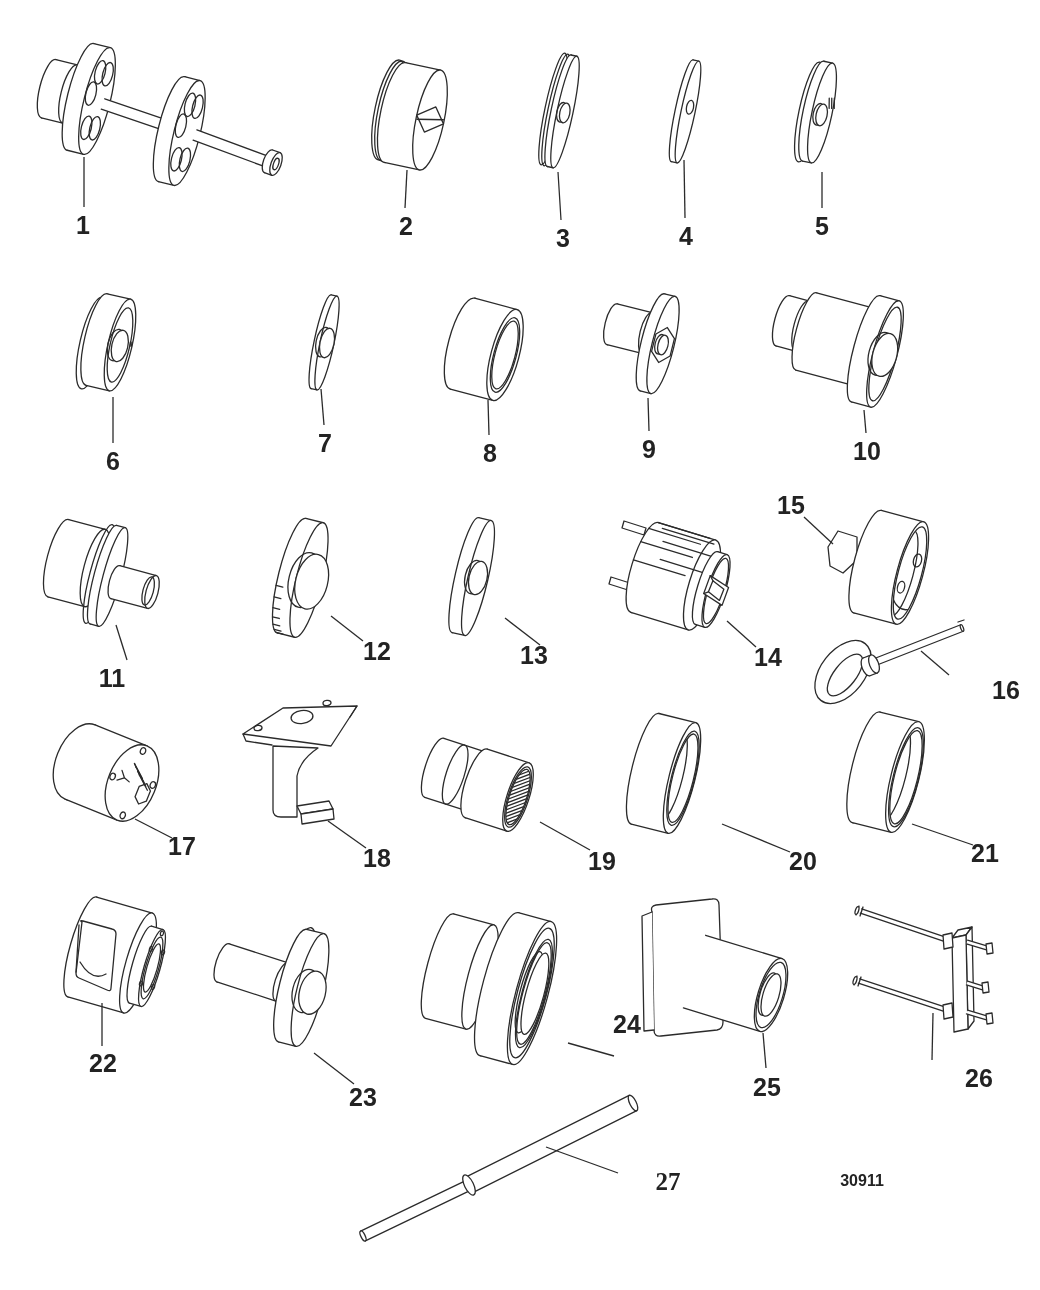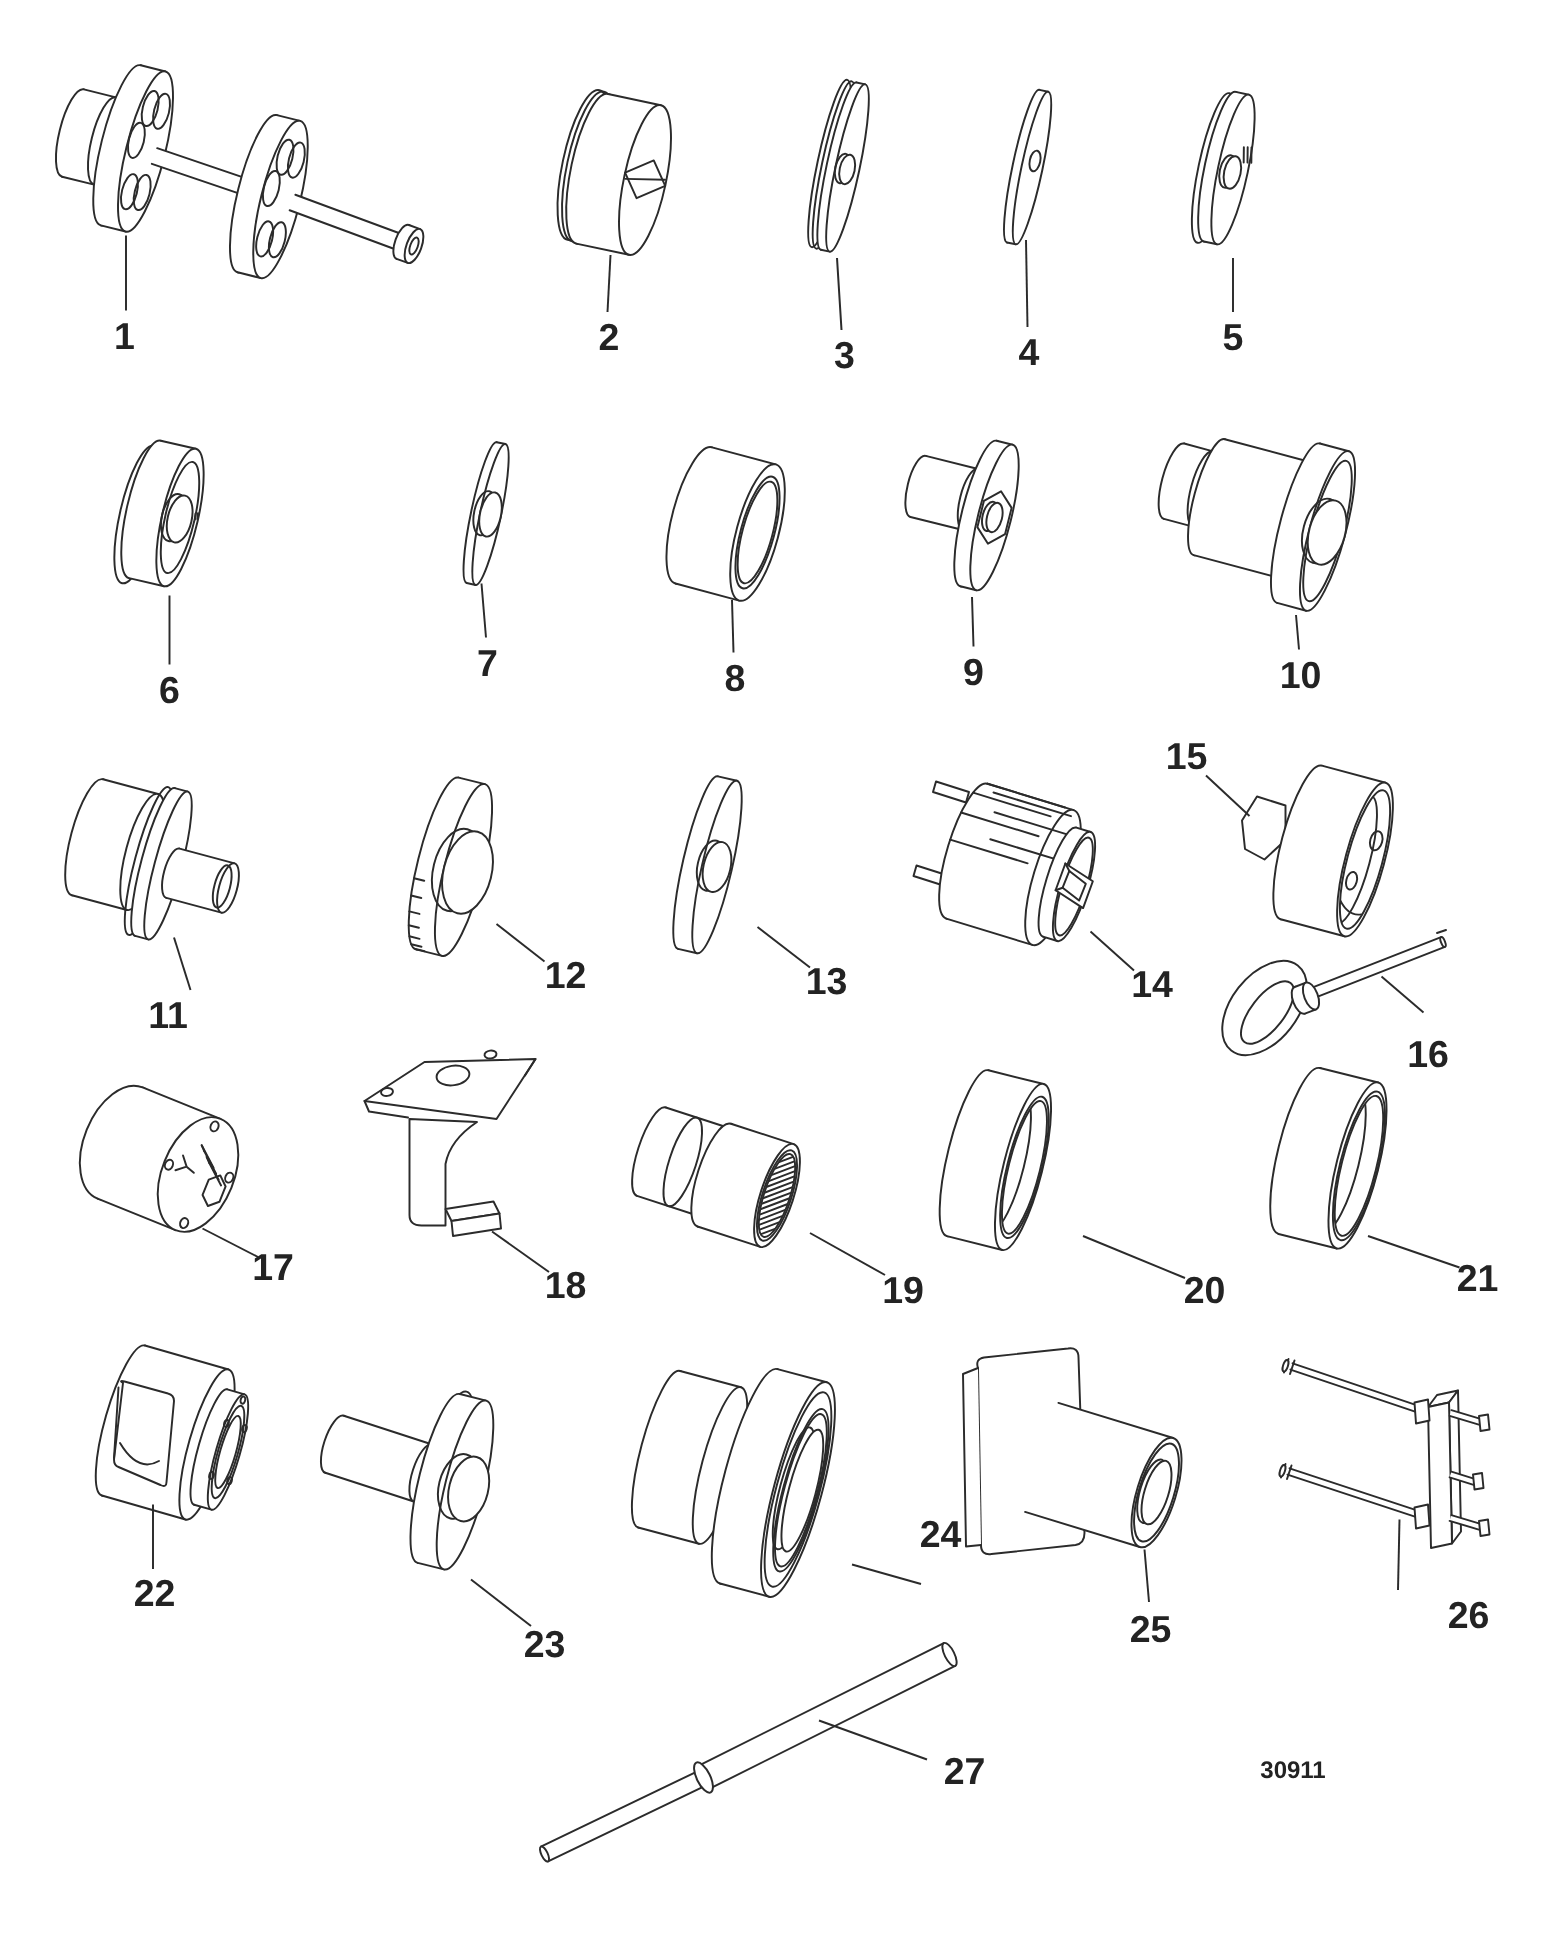--- a/index.html
+++ b/index.html
@@ -581,30 +581,30 @@
       <div class="callout" style="left: 563px; top: 238px;">3</div>
       <div class="callout" style="left: 686px; top: 236px;">4</div>
       <div class="callout" style="left: 822px; top: 226px;">5</div>
       <div class="callout" style="left: 113px; top: 461px;">6</div>
       <div class="callout" style="left: 325px; top: 443px;">7</div>
       <div class="callout" style="left: 490px; top: 453px;">8</div>
       <div class="callout" style="left: 649px; top: 449px;">9</div>
       <div class="callout" style="left: 867px; top: 451px;">10</div>
       <div class="callout" style="left: 112px; top: 678px;">11</div>
       <div class="callout" style="left: 377px; top: 651px;">12</div>
-      <div class="callout" style="left: 551px; top: 655px;">13</div>
+      <div class="callout" style="left: 534px; top: 655px;">13</div>
       <div class="callout" style="left: 768px; top: 657px; text-align: center;">14</div>
       <div class="callout" style="left: 791px; top: 505px;">15</div>
-      <div class="callout" style="left: 952px; top: 690px; margin-top: 14px;">16</div>
+      <div class="callout" style="left: 1006px; top: 690px;">16</div>
       <div class="callout" style="left: 182px; top: 846px;">17</div>
       <div class="callout" style="left: 377px; top: 858px;">18</div>
       <div class="callout" style="left: 602px; top: 861px;">19</div>
       <div class="callout" style="left: 803px; top: 861px;">20</div>
       <div class="callout" style="left: 985px; top: 853px;">21</div>
       <div class="callout" style="left: 103px; top: 1063px;">22</div>
       <div class="callout" style="left: 363px; top: 1097px;">23</div>
       <div class="callout" style="left: 627px; top: 1024px;">24</div>
       <div class="callout" style="left: 767px; top: 1087px;">25</div>
       <div class="callout" style="left: 931px; top: 1078px; margin-left: 48px;">26</div>
-      <div class="callout" style="left: 643px; top: 1182px;">27</div>
+      <div class="callout" style="left: 668px; top: 1182px; font-family: Liberation Serif, serif;">27</div>
     </div>
   <div class="pn" style="left:862px;top:1181px">30911</div>
 </div>
 
 </body></html>

